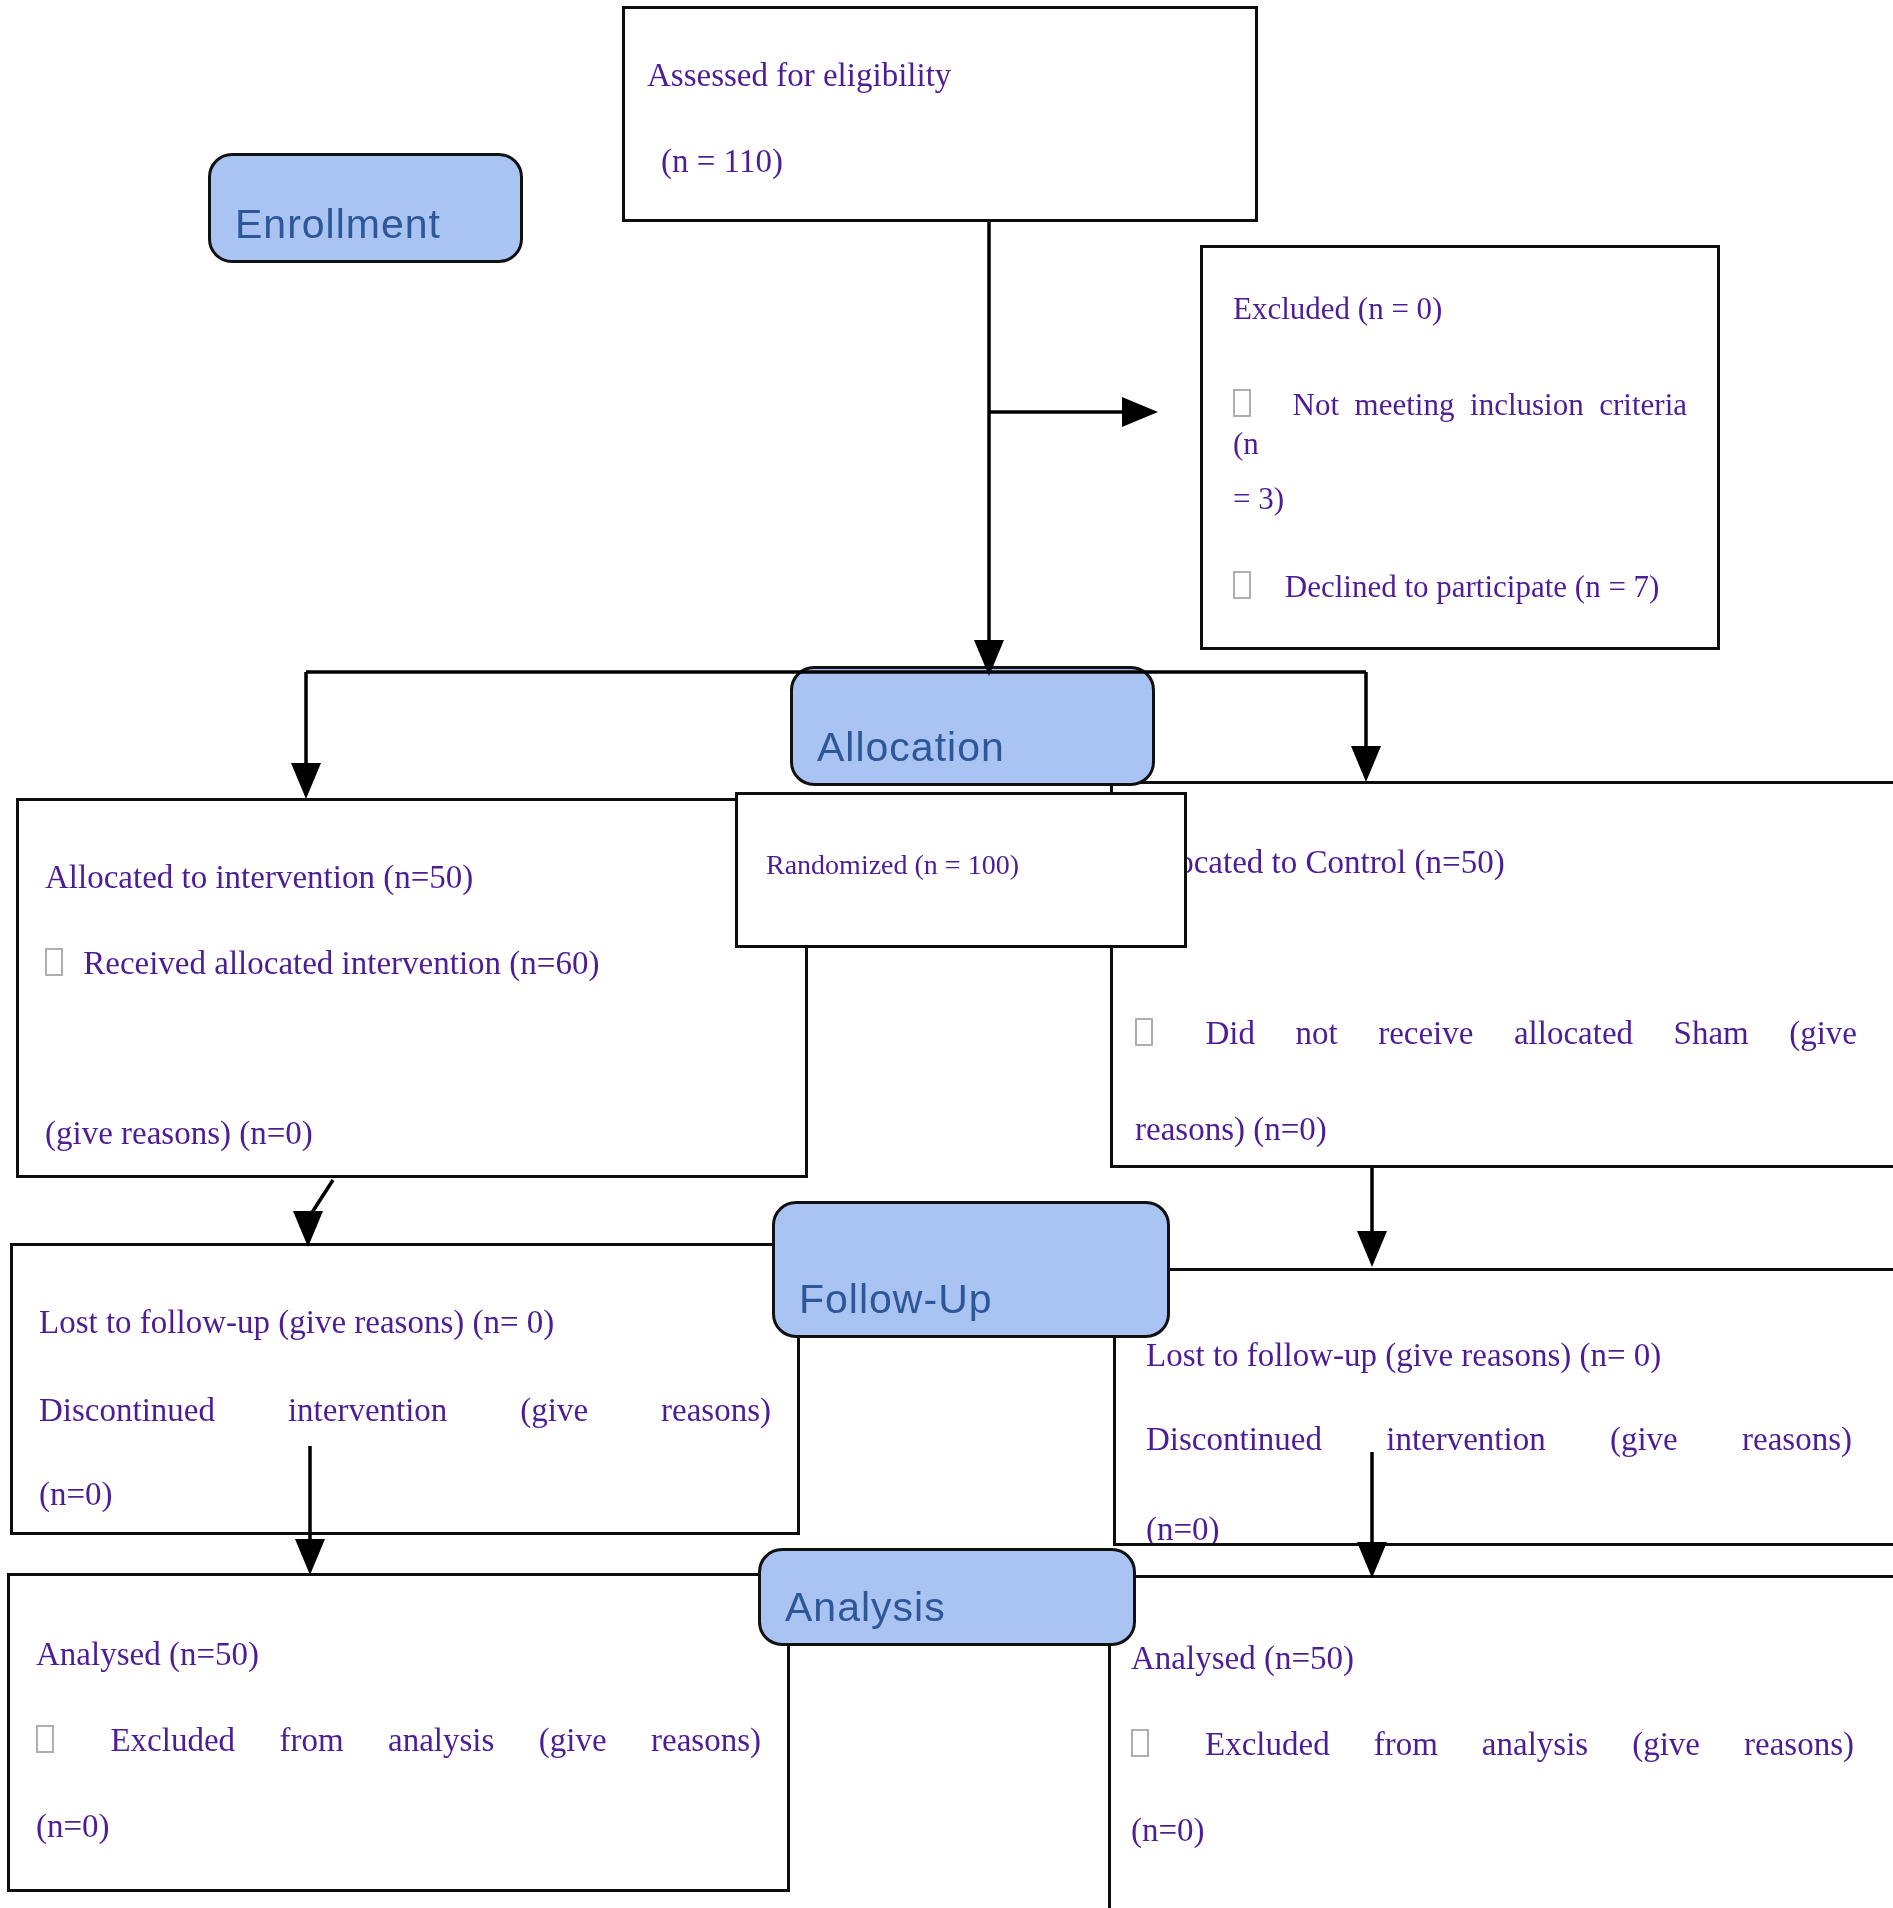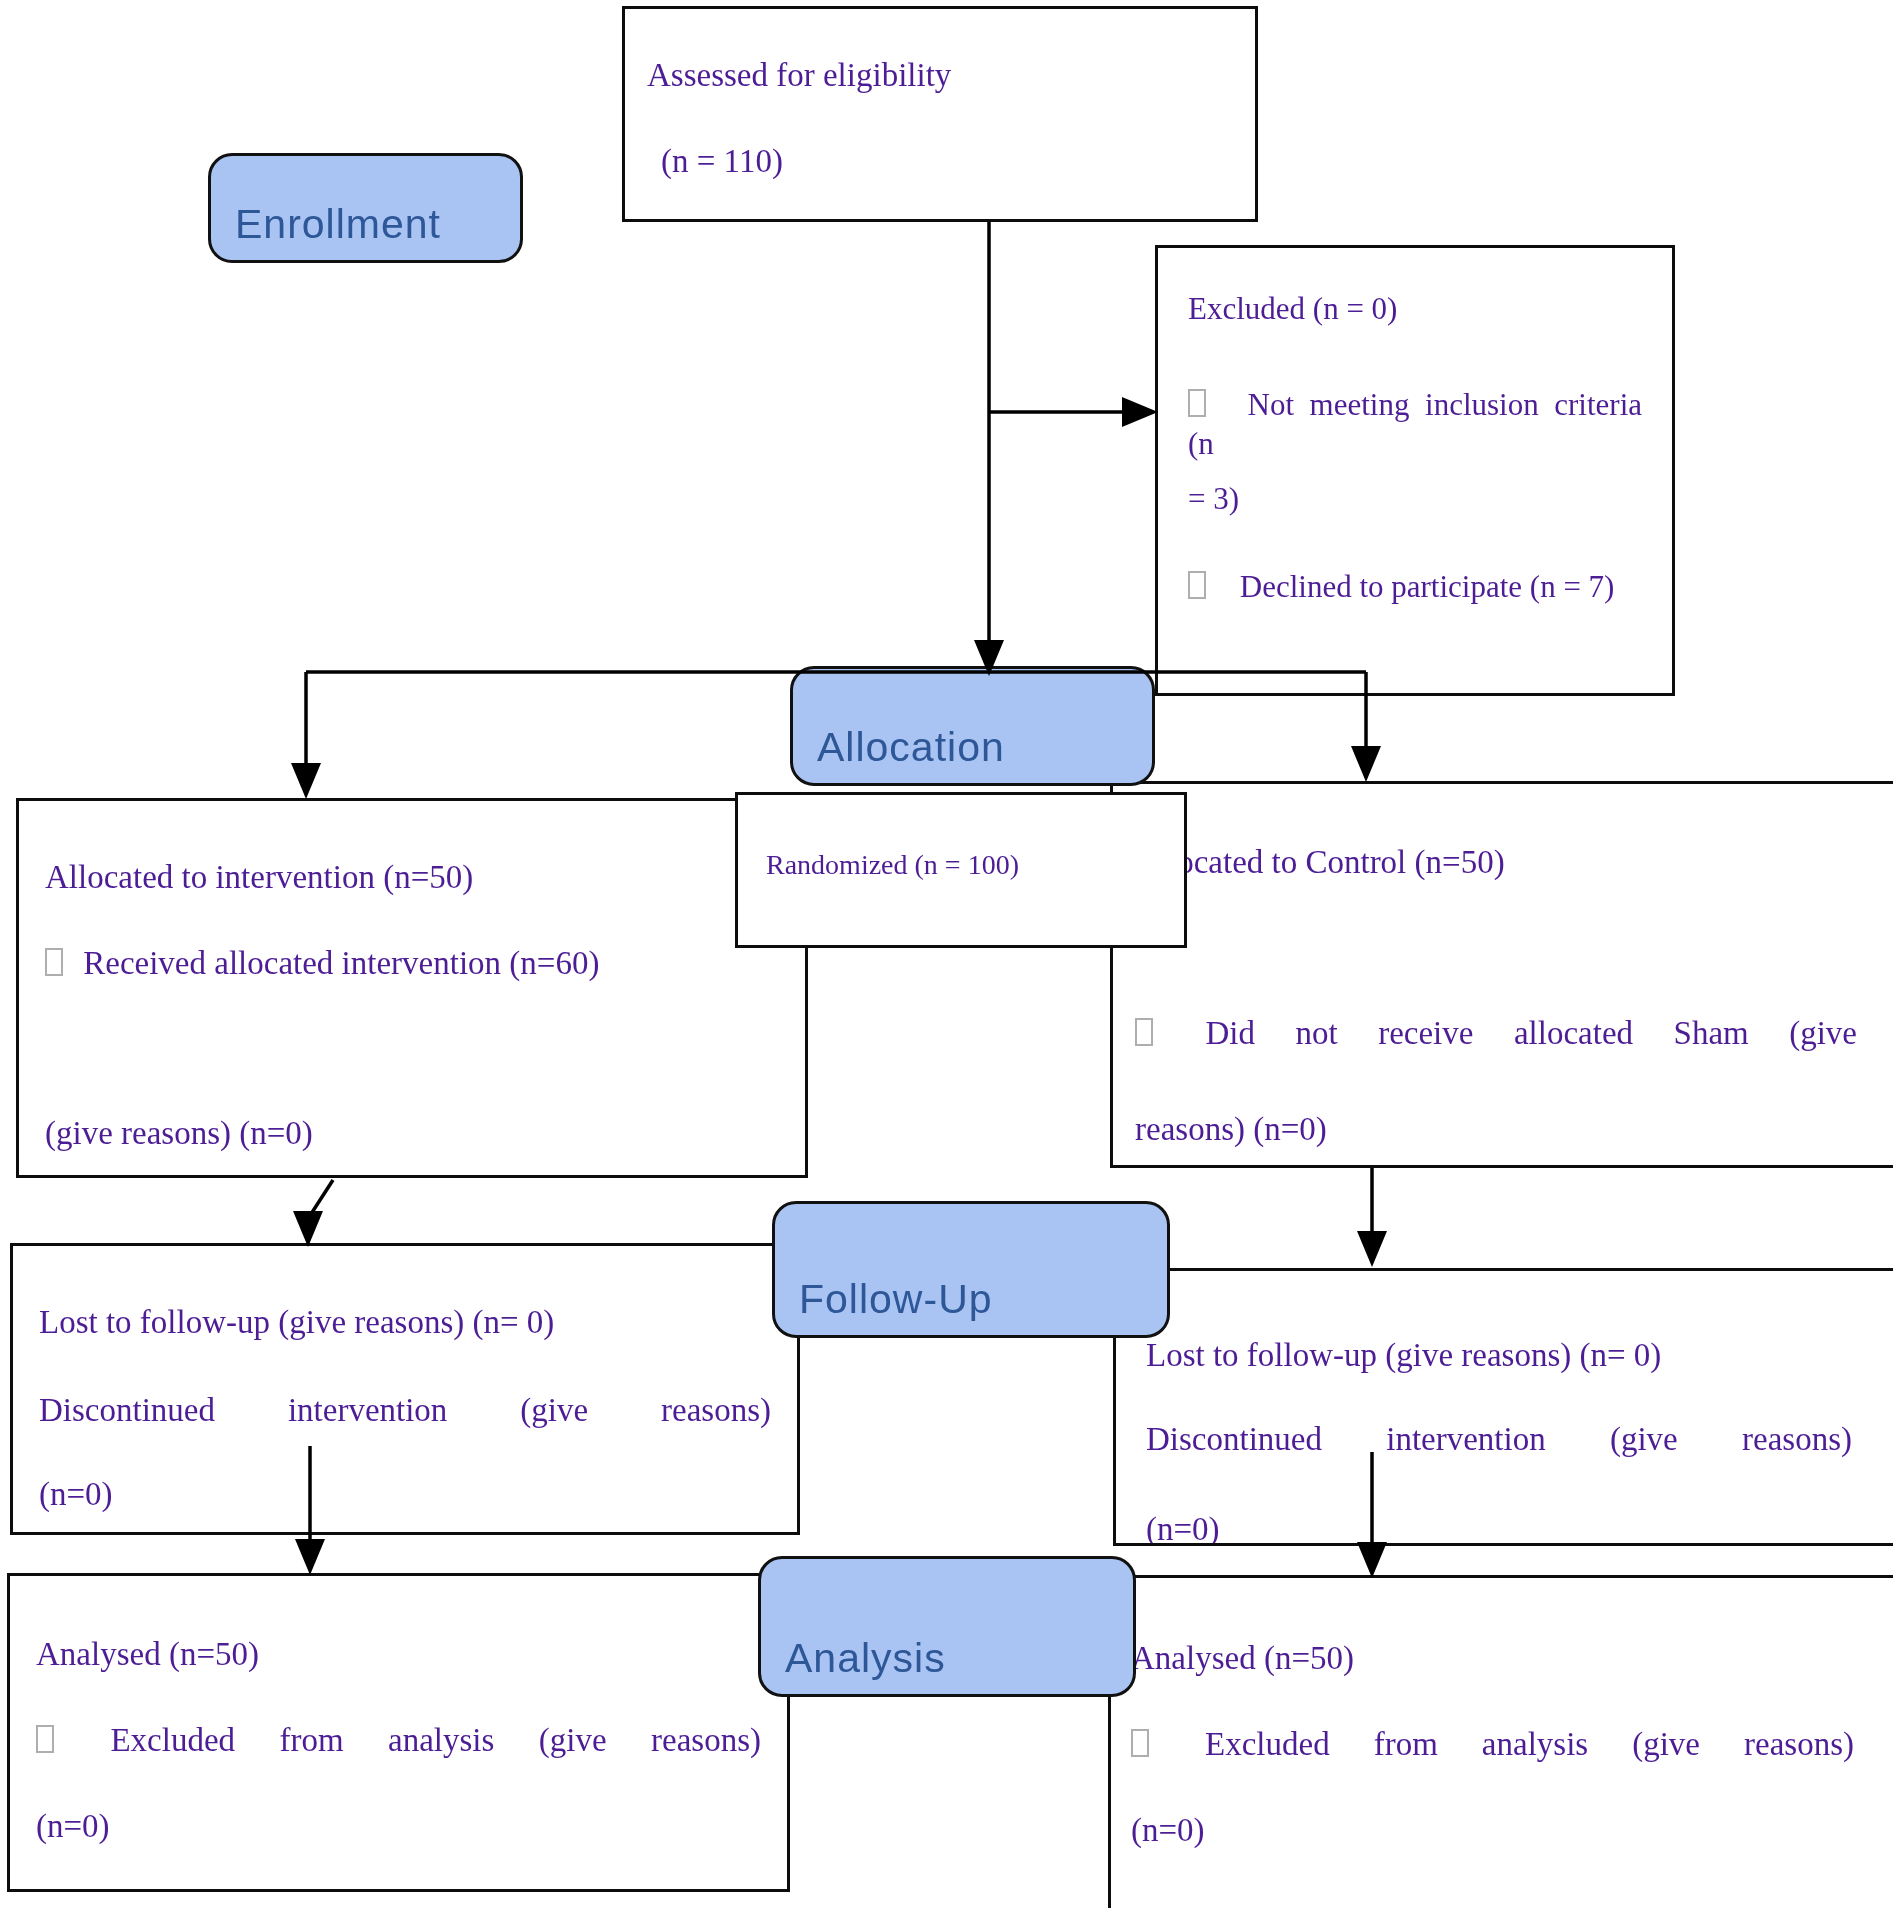--- a/index.html
+++ b/index.html
@@ -31,21 +31,21 @@
     color:var(--stage-text,#2d5797);font-size:41px;letter-spacing:1px;
   }
   .badge .blabel{padding:0 0 12px 24px;}
   
   #assessed{left:622px;top:6px;width:636px;height:216px;}
   #assessed .l1{top:46px;left:22px;}
   #assessed .l2{top:132px;left:36px;}
   
   #enrollment{left:208px;top:153px;width:315px;height:110px;}
   
-  #excluded{left:1155px;top:245px;width:520px;height:451px;font-size:31px;}
+  #excluded{left:1200px;top:245px;width:520px;height:405px;font-size:31px;}
   #excluded .line{font-size:31px;left:30px;right:30px;}
   #excluded .l1{top:42px;}
   #excluded .l2{top:138px;}
   #excluded .l3{top:232px;}
   #excluded .l4{top:320px;}
   
   #allocation{left:790px;top:666px;width:365px;height:120px;}
   
   #randomized{left:735px;top:792px;width:452px;height:156px;}
   #randomized .l1{top:52px;left:28px;font-size:28px;}
@@ -68,21 +68,21 @@
   #lost-left{left:10px;top:1243px;width:790px;height:292px;}
   #lost-left .l1{top:56px;}
   #lost-left .l2{top:144px;}
   #lost-left .l3{top:228px;}
   #lost-right{left:1113px;top:1268px;width:790px;height:278px;overflow:hidden;}
   #lost-right .line{left:30px;right:48px;}
   #lost-right .l1{top:64px;}
   #lost-right .l2{top:148px;}
   #lost-right .l3{top:238px;}
   
-  #analysis{left:758px;top:1548px;width:378px;height:141px;margin-top:8px;}
+  #analysis{left:758px;top:1548px;width:378px;height:98px;}
   
   #analysed-left{left:7px;top:1573px;width:783px;height:319px;}
   #analysed-left .l1{top:58px;}
   #analysed-left .l2{top:144px;}
   #analysed-left .l3{top:230px;}
   #analysed-right{left:1108px;top:1575px;width:797px;height:360px;}
   #analysed-right .line{left:20px;right:48px;}
   #analysed-right .l1{top:60px;}
   #analysed-right .l2{top:146px;}
   #analysed-right .l3{top:232px;}

